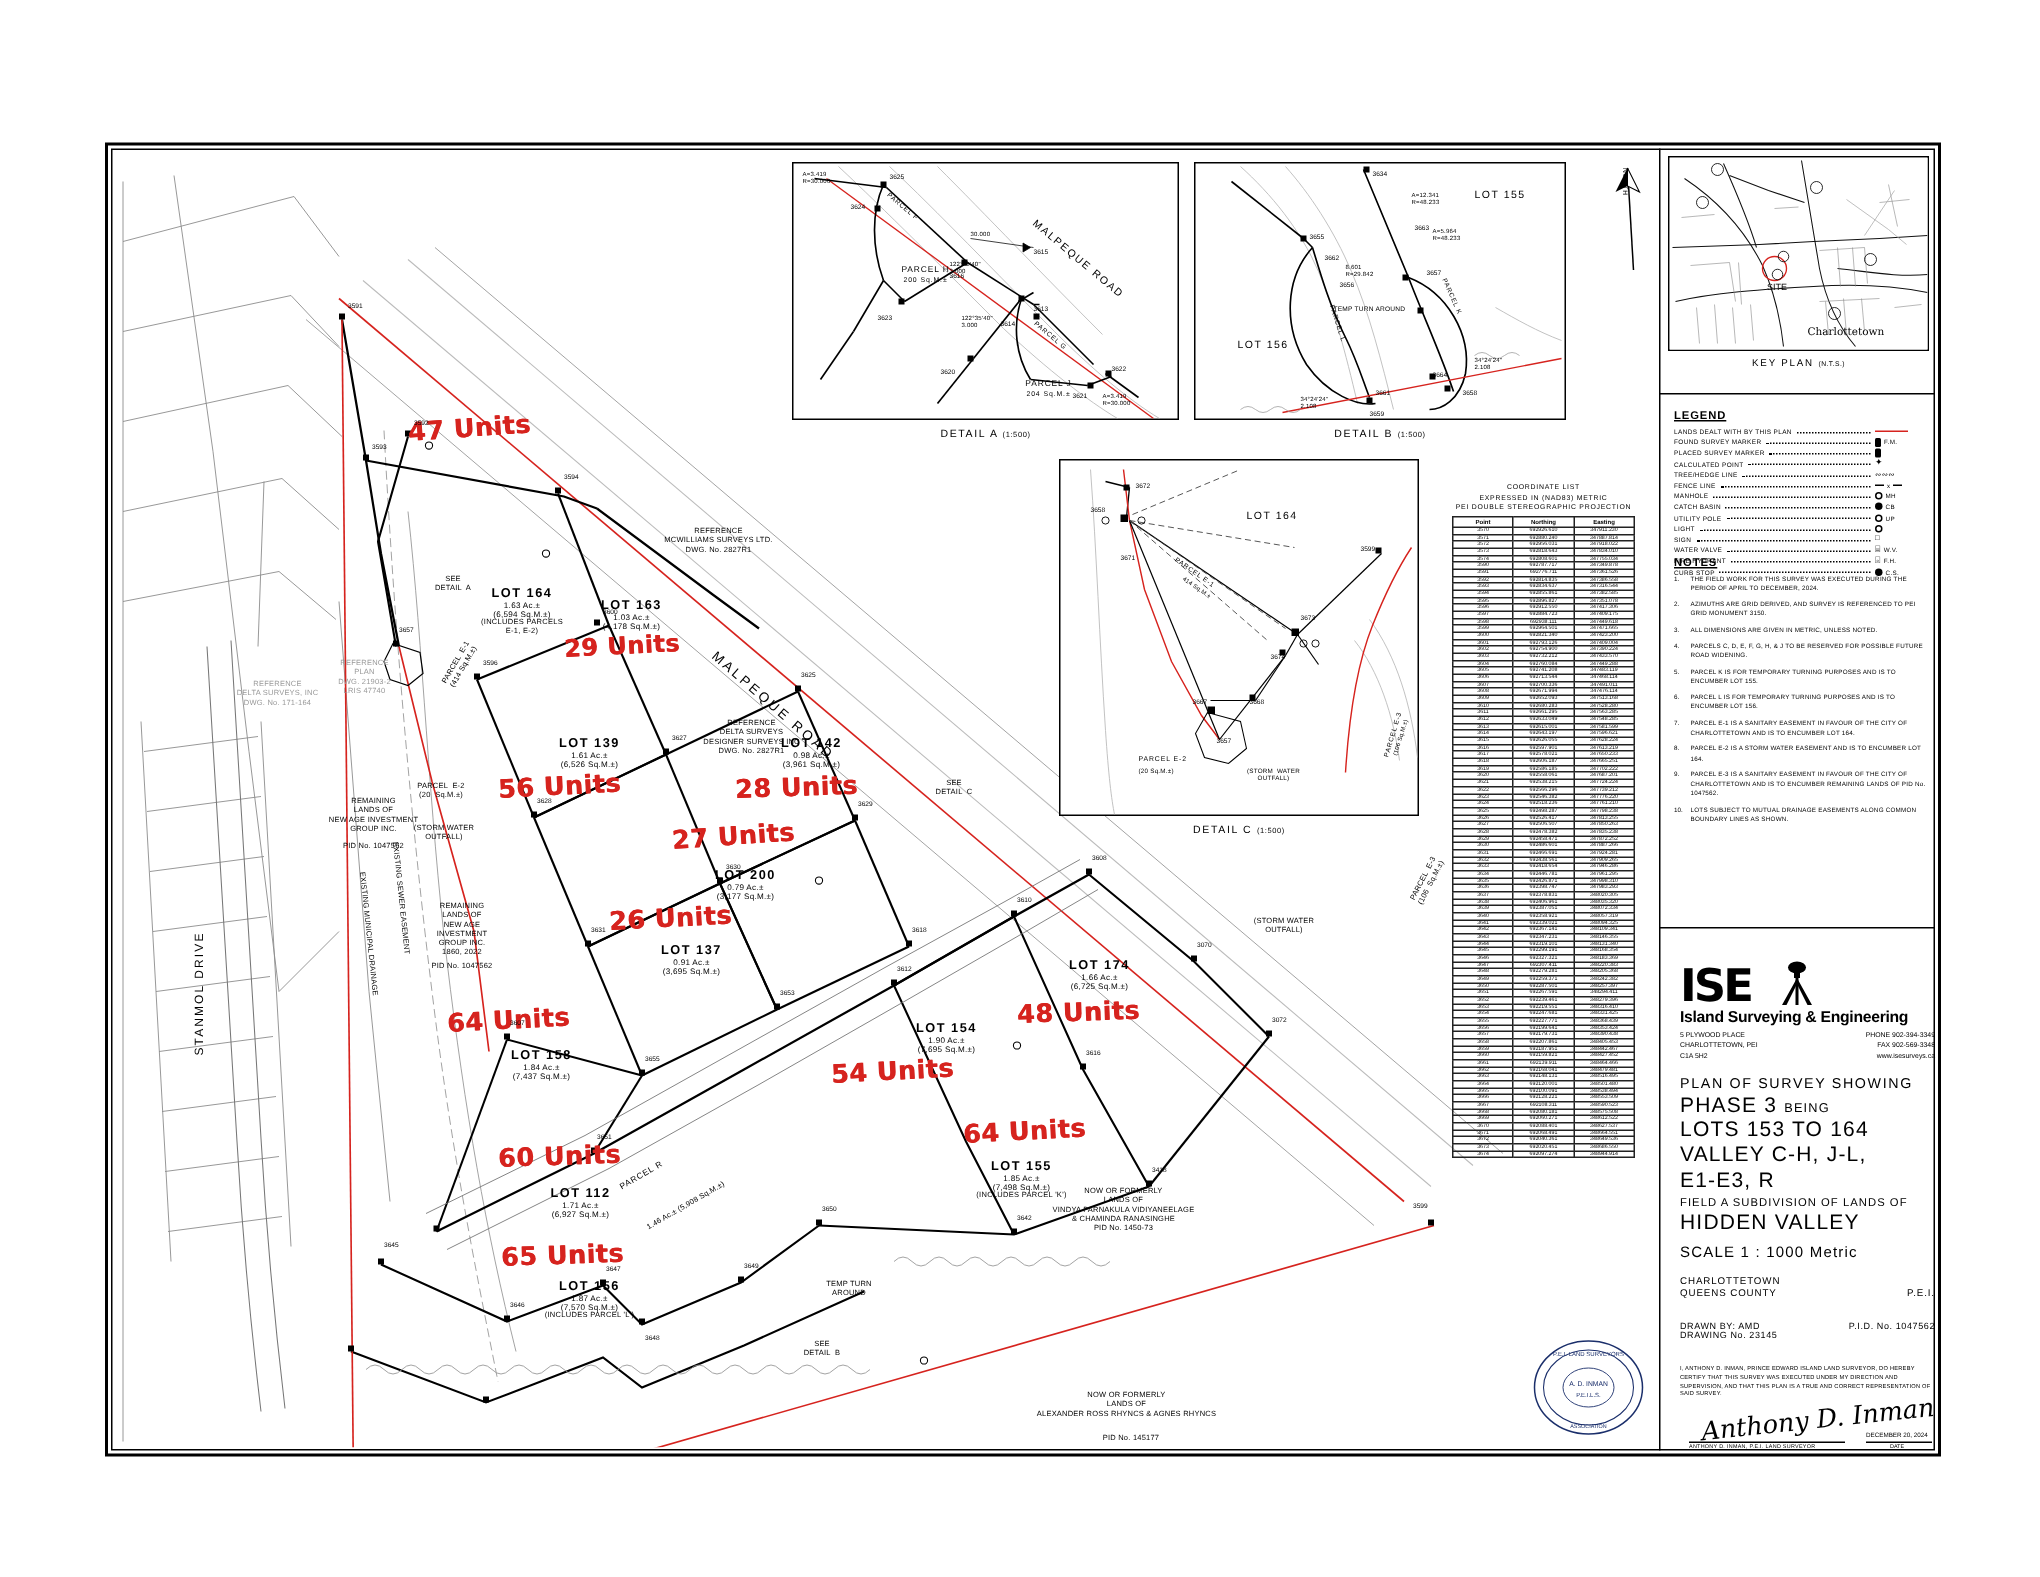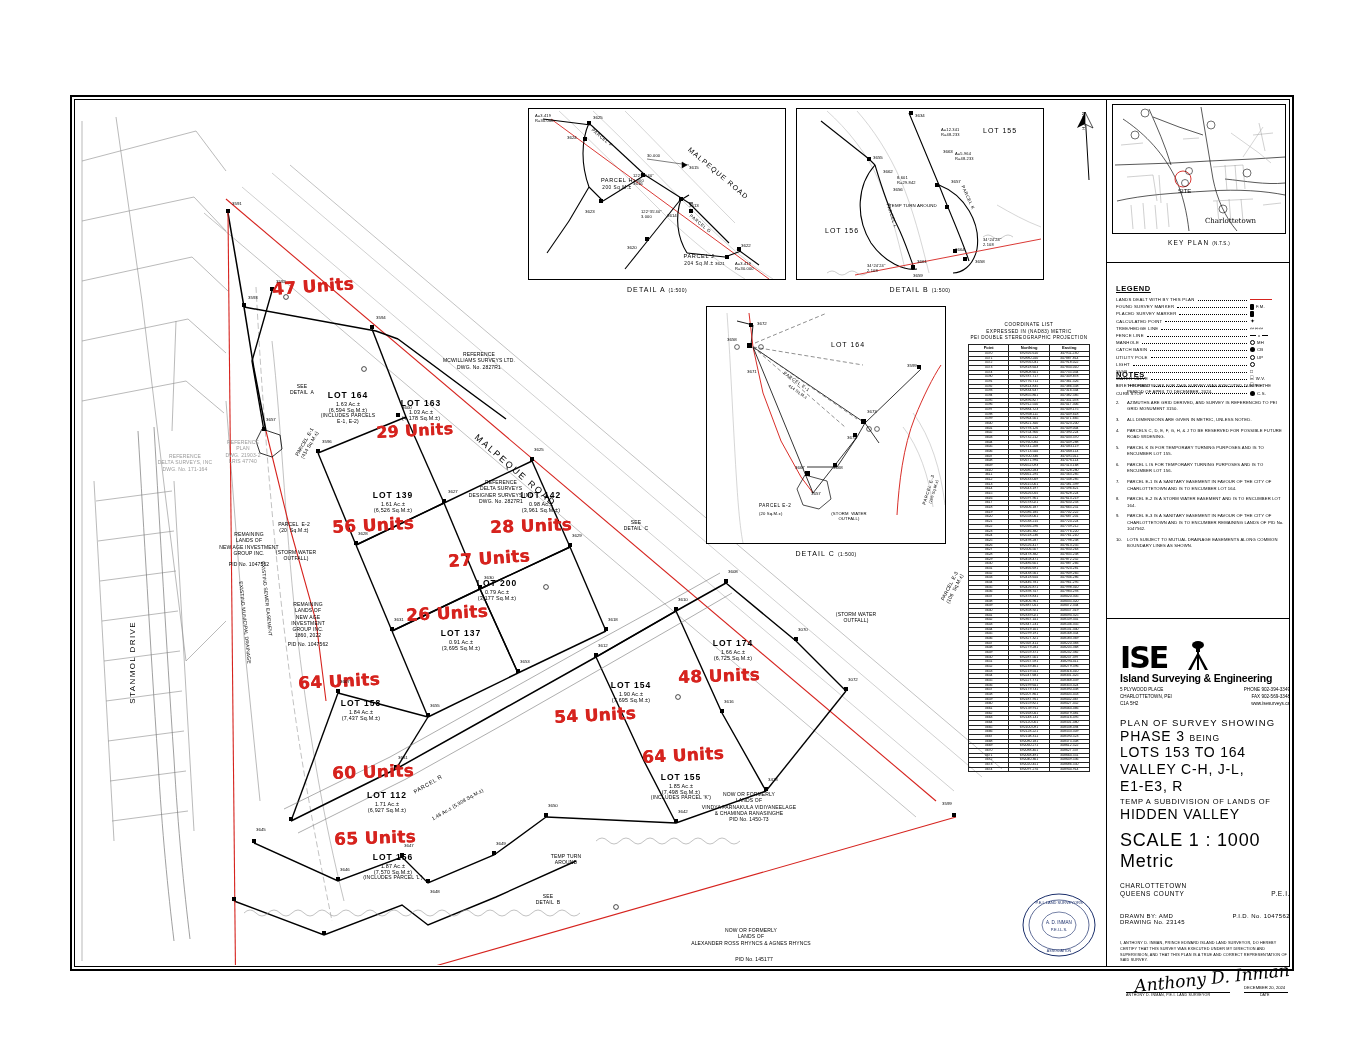--- a/index.html
+++ b/index.html
@@ -160,21 +160,21 @@
     text-align: center;
     overflow: hidden;
     white-space: nowrap;
   }
   table.coord th { font-size: 4px; font-weight: 700; height: 7px;}
   table.coord td.pt { width: 26px; }
   table.coord td.nr { width: 48px; }
   table.coord td.ea { width: 48px; }
 
   
-  .legend-box { position: absolute; left: 1116px; top: 284px; width: 168px; }
+  .legend-box { position: absolute; left: 1116px; top: 272px; width: 168px; }
   .legend-title {
     font-size: 7.5px; font-weight: 700; letter-spacing: .6px;
     text-decoration: underline; margin-bottom: 3px;
   }
   .legend-row {
     display: flex; align-items: center;
     font-size: 4.3px; letter-spacing: .25px;
     height: 7.2px;
   }
   .legend-row .lg-text { white-space: nowrap; }
@@ -219,21 +219,21 @@
     font-weight: 700; font-size: 10.5px; letter-spacing: -0.2px;
     margin-bottom: 3px;
   }
   .ise-contact { display:flex; justify-content:space-between; font-size: 4.6px; line-height: 1.5; }
   .ise-contact .right { text-align: right; }
   .plan-title { margin-top: 9px; }
   .pt-line1 { font-size: 9.5px; letter-spacing: 1.1px; }
   .pt-big   { font-size: 14px; letter-spacing: .8px; line-height: 1.2; }
   .pt-being { font-size: 8.5px; letter-spacing: .8px; }
   .pt-med   { font-size: 7.5px; letter-spacing: .7px; margin-top:2px; }
-  .pt-scale { font-size: 18px; letter-spacing: .8px; margin-top: 7px; }
+  .pt-scale { font-size: 10px; letter-spacing: .8px; margin-top: 7px; }
   .pt-loc   { font-size: 6.5px; letter-spacing: .6px; line-height:1.35; margin-top: 10px;}
   .pt-loc-row { display:flex; justify-content: space-between; }
   .drawn-row { display:flex; justify-content: space-between; font-size: 6px; margin-top: 14px; letter-spacing:.4px;}
   .cert-text { font-size: 3.8px; line-height: 1.5; margin-top: 16px; letter-spacing:.15px; }
   .sig-row { position: relative; height: 34px; margin-top: 2px; }
   .sig-script {
     font-family: "DejaVu Serif", serif;
     font-style: italic; font-size: 17px;
     position: absolute; left: 14px; top: 2px;
     transform: rotate(-6deg);
@@ -1575,21 +1575,21 @@
 
     <div class="plan-title">
       <div class="pt-line1">PLAN OF SURVEY SHOWING</div>
       <div class="pt-big">
         <span>PHASE 3</span>
         <span class="pt-being">BEING</span>
       </div>
       <div class="pt-big">LOTS  153 TO 164</div>
       <div class="pt-big">VALLEY  C-H,  J-L,</div>
       <div class="pt-big">E1-E3,  R</div>
-      <div class="pt-med">TEMP A SUBDIVISION OF LANDS OF</div>
+      <div class="pt-med">FIELD A SUBDIVISION OF LANDS OF</div>
       <div class="pt-big">HIDDEN VALLEY</div>
       <div class="pt-scale">SCALE 1 : 1000 Metric</div>
       <div class="pt-loc">
         <div>CHARLOTTETOWN</div>
         <div class="pt-loc-row">
           <span>QUEENS COUNTY</span>
           <span>P.E.I.</span>
         </div>
       </div>
       <div class="drawn-row">

